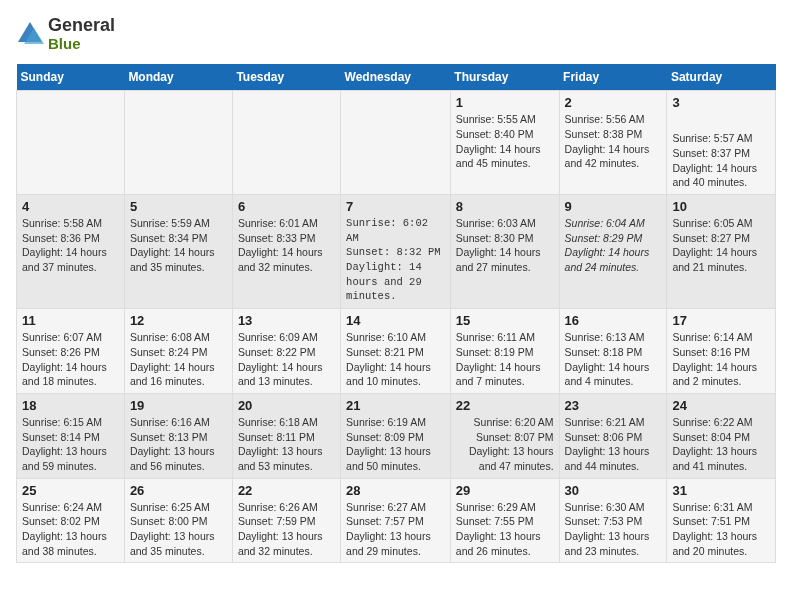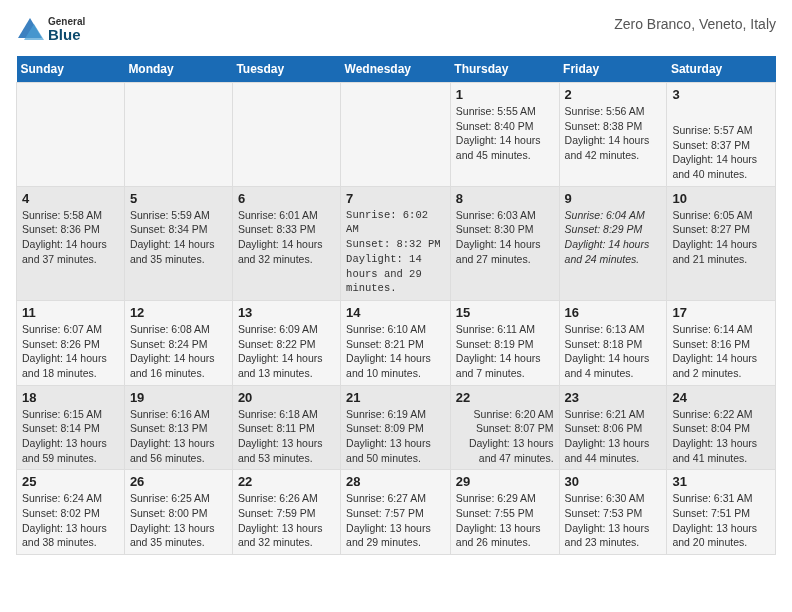--- a/index.html
+++ b/index.html
@@ -20,28 +20,28 @@
       display: flex;
       align-items: center;
       gap: 4px;
     }
     .logo-text {
       display: flex;
       flex-direction: column;
       line-height: 1.1;
     }
     .logo-general {
-      font-size: 10px;
+      font-size: 18px;
       font-weight: bold;
       color: #333;
     }
     .logo-blue {
       font-size: 15px;
       font-weight: bold;
-      color: #0c4a6e;
+      color: #4d7c0f;
     }
     .logo-icon {
       width: 28px;
       height: 28px;
     }
     .title-block {
       text-align: right;
     }
     .month-title {
       font-size: 36px;
@@ -100,21 +100,20 @@
     <svg class="logo-icon" viewBox="0 0 28 28">
       <polygon points="14,2 26,22 2,22" fill="#1a6bb5" opacity="0.85"></polygon>
       <polygon points="18,8 28,24 8,24" fill="#4a9fd4" opacity="0.7"></polygon>
     </svg>
     <div class="logo-text">
       <span class="logo-general">General</span>
       <span class="logo-blue">Blue</span>
     </div>
   </div>
   <div class="title-block">
-    <div class="subtitle">Zero Branco, Veneto, Italy</div>
   </div>
 </div>
 
 <table>
   <thead>
     <tr>
     <th>Sunday</th>
         <th>Monday</th>
         <th>Tuesday</th>
         <th>Wednesday</th>

